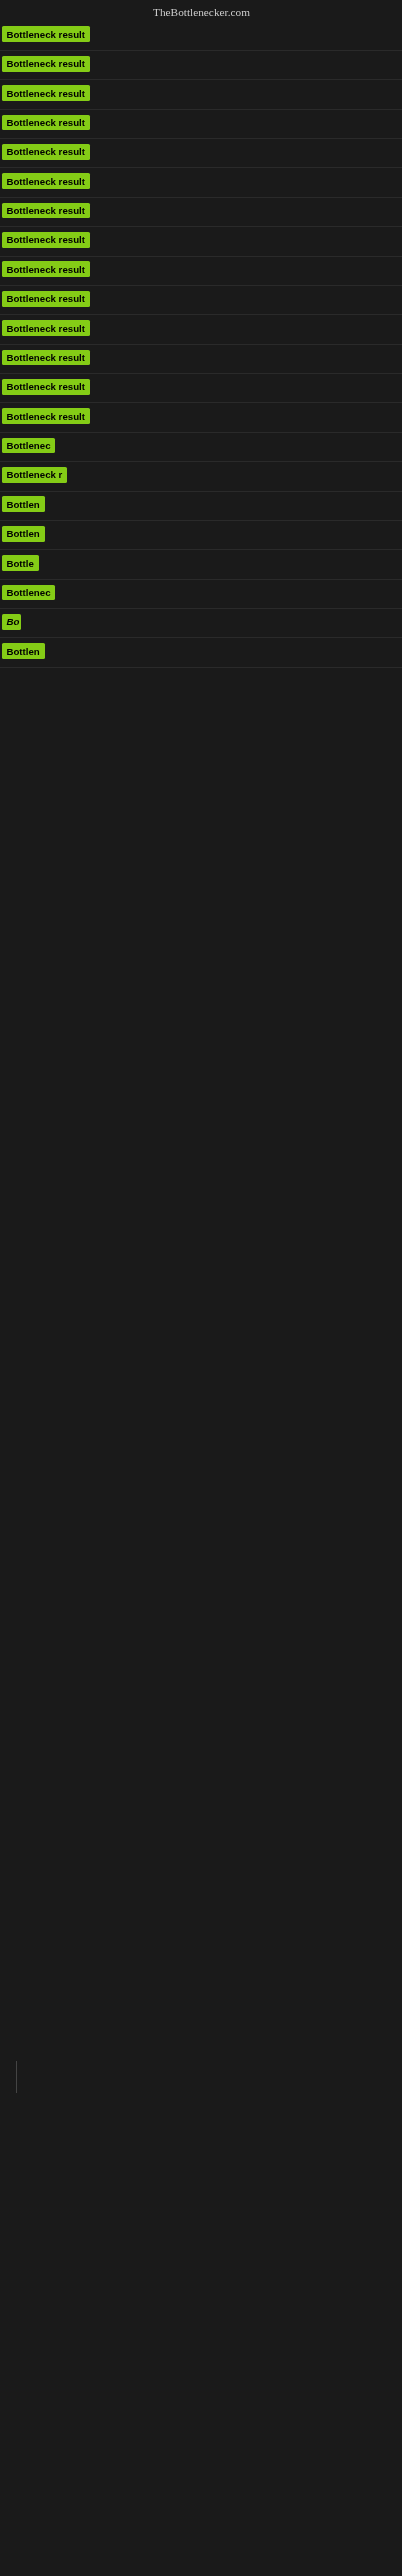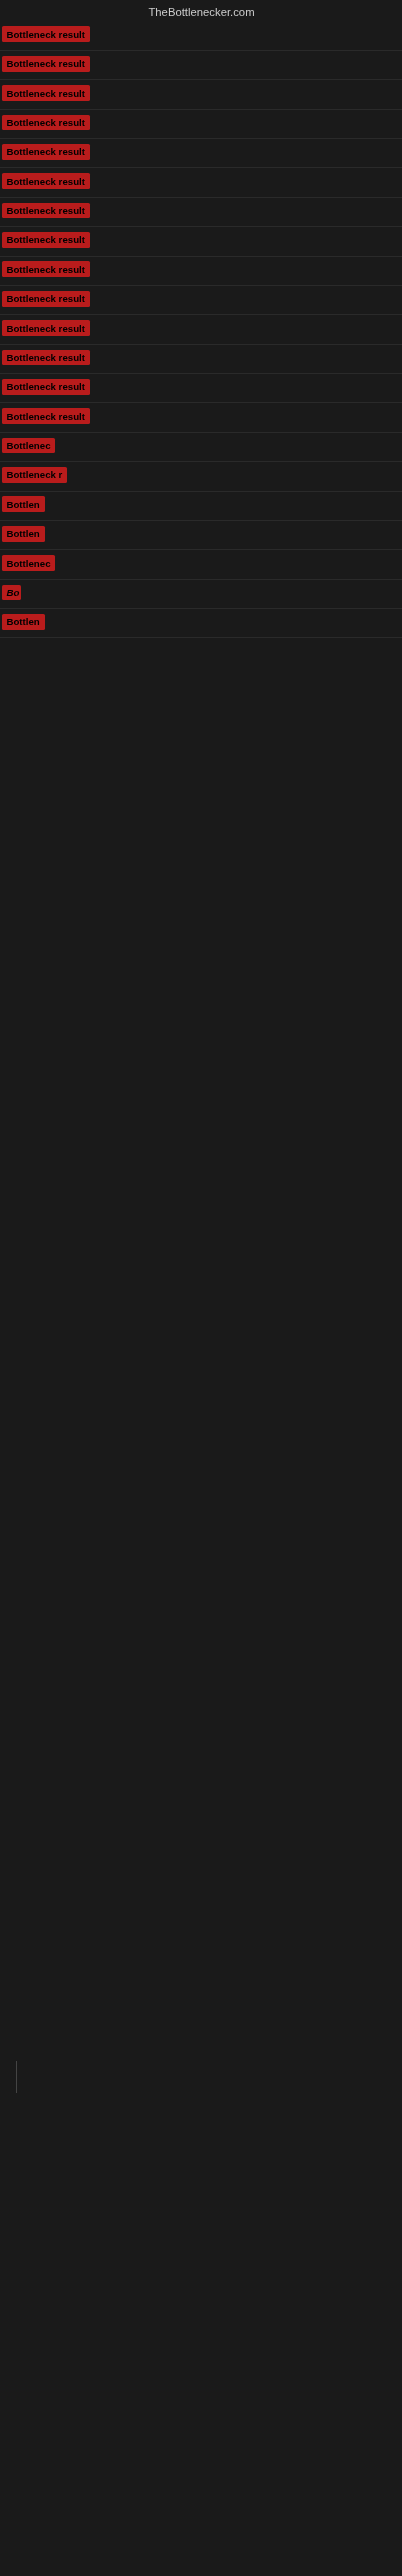--- a/index.html
+++ b/index.html
@@ -15,25 +15,26 @@
       font-family: Arial, sans-serif;
       position: relative;
     }
 
     .site-title {
       text-align: center;
       color: #cccccc;
       font-size: 11.3px;
       padding: 6.4px 0 3.2px 0;
       font-weight: normal;
+      font-family: Liberation Serif, serif;
     }
 
     .bottleneck-label {
       display: inline-block;
-      background-color: #b91c1c;
+      background-color: #84cc16;
       color: #000000;
       font-size: 9.7px;
       font-weight: bold;
       padding: 2.4px 4.8px;
       border-radius: 1.6px;
       white-space: nowrap;
       overflow: hidden;
     }
 
     .result-row {
@@ -69,19 +70,20 @@
     <div class="result-row"><span class="bottleneck-label" style="max-width: 89px;">Bottleneck result</span></div>
     <div class="result-row"><span class="bottleneck-label" style="max-width: 89px;">Bottleneck result</span></div>
     <div class="result-row"><span class="bottleneck-label" style="max-width: 89px;">Bottleneck result</span></div>
     <div class="result-row"><span class="bottleneck-label" style="max-width: 89px;">Bottleneck result</span></div>
     <div class="result-row"><span class="bottleneck-label" style="max-width: 89px;">Bottleneck result</span></div>
     <div class="result-row"><span class="bottleneck-label" style="max-width: 89px;">Bottleneck result</span></div>
     <div class="result-row"><span class="bottleneck-label" style="max-width: 58px;">Bottlenec</span></div>
     <div class="result-row"><span class="bottleneck-label" style="max-width: 66px;">Bottleneck r</span></div>
     <div class="result-row"><span class="bottleneck-label" style="max-width: 47px;">Bottlen</span></div>
     <div class="result-row"><span class="bottleneck-label" style="max-width: 47px;">Bottlen</span></div>
+    <div class="result-row"><span class="bottleneck-label" style="max-width: 40px;">Bottle</span></div>
     <div class="result-row"><span class="bottleneck-label" style="max-width: 58px;">Bottlenec</span></div>
     <div class="result-row"><span class="bottleneck-label" style="max-width: 19.3px; font-style: italic;">Bo</span></div>
     <div class="result-row"><span class="bottleneck-label" style="max-width: 47px;">Bottlen</span></div>
   </div>
 
 <div class="watermark"></div>
 
 
 </body></html>

